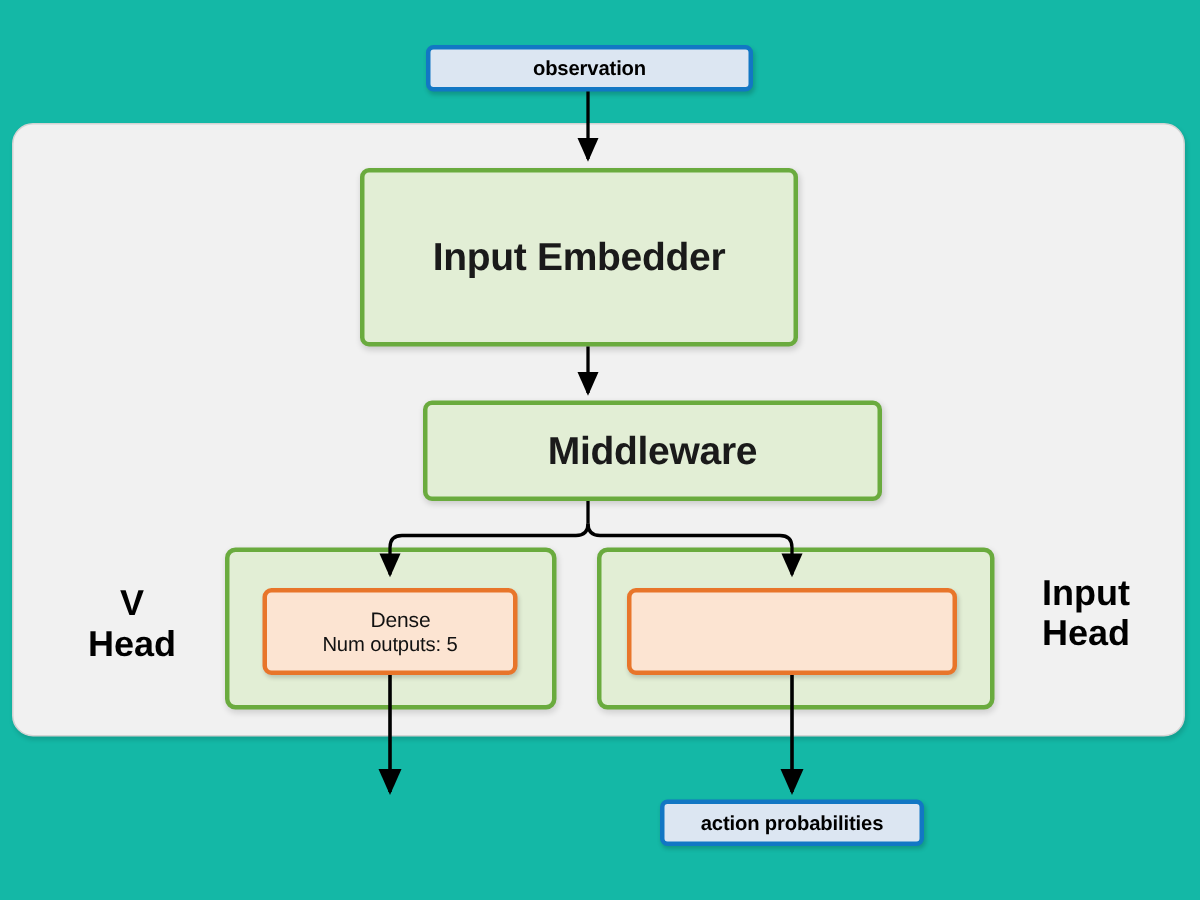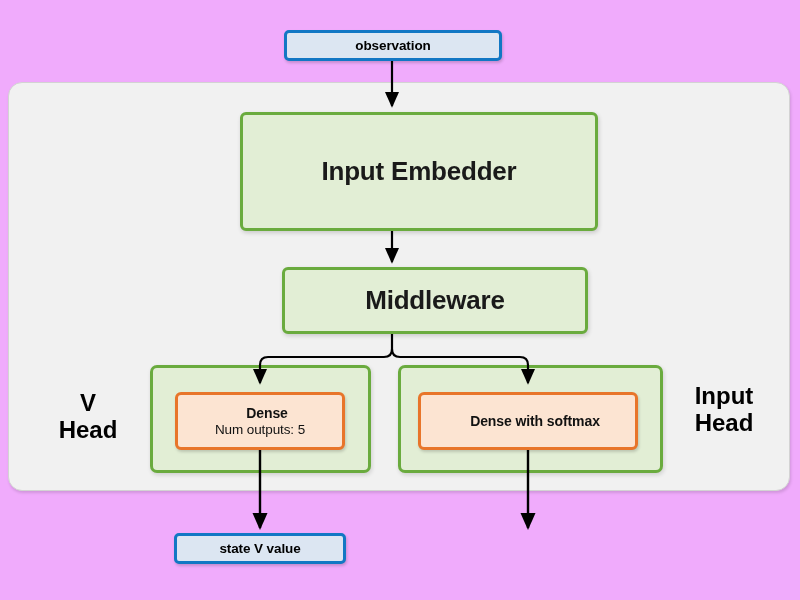--- a/index.html
+++ b/index.html
@@ -9,21 +9,21 @@
     background: #ffffff;
   }
   body {
     font-family: "Liberation Sans", sans-serif;
     -webkit-font-smoothing: antialiased;
   }
   #canvas {
     position: relative;
     width: 800px;
     height: 600px;
-    background: #f0abfc;
+    background: #14b8a6;
     overflow: hidden;
   }
   
   #connectors {
     position: absolute;
     left: 0;
     top: 0;
     width: 800px;
     height: 600px;
     pointer-events: none;
@@ -87,21 +87,21 @@
     border: 3px solid #e8752a;
     background: #fce4d2;
     border-radius: 6px;
     box-shadow: 1px 2px 3px rgba(0,0,0,0.17);
     color: #111111;
     z-index: 4;
     gap: 1px;
   }
   .dense-box .dense-title {
     font-size: 14px;
-    font-weight: bold;
+    font-weight: normal;
     letter-spacing: -0.1px;
     margin-left: 14px;
   }
   .dense-box .dense-sub {
     font-size: 13.5px;
     font-weight: normal;
     letter-spacing: -0.1px;
   }
   
   .head-caption {
@@ -144,21 +144,21 @@
 
     <line x1="260" y1="450" x2="260" y2="528" stroke="#000000" stroke-width="2.4" marker-end="url(#arrowhead)"></line>
 
     <line x1="528" y1="450" x2="528" y2="528" stroke="#000000" stroke-width="2.4" marker-end="url(#arrowhead)"></line>
   </svg>
 
   <div class="node io-box" style="left:284px; top:30px; width:218px; height:31px;">
     <span>observation</span>
   </div>
 
-  <div class="node green-box" style="left:240px; top:112px; width:358px; height:119px;">
+  <div class="node green-box" style="left:240px; top:112px; width:292px; height:119px;">
     <span class="title">Input Embedder</span>
   </div>
 
   <div class="node green-box" style="left:240px; top:267px; width:306px; height:67px;margin-left:42px;">
     <span class="title">Middleware</span>
   </div>
 
   <div class="head-group" style="position:absolute; left:150px; top:365px; width:215px; height:102px;"></div>
 
   <div class="node dense-box" style="left:175px; top:392px; width:170px; height:58px;">
@@ -167,26 +167,25 @@
   </div>
 
   <div class="head-caption" style="left:42px; top:383px; width:92px; height:68px;">
     <span>V</span>
     <span>Head</span>
   </div>
 
   <div class="head-group" style="position:absolute; left:398px; top:365px; width:259px; height:102px;"></div>
 
   <div class="node dense-box" style="left:418px; top:392px; width:220px; height:58px;">
-    <span class="dense-title">Dense with softmax</span>
   </div>
 
   <div class="head-caption" style="left:666px; top:375px; width:116px; height:70px;">
     <span>Input</span>
     <span>Head</span>
   </div>
 
-  <div class="node io-box" style="left:174px; top:533px; width:172px; height:31px;">
-    <span>state V value</span>
+
+  <div class="node io-box" style="left:440px; top:533px; width:176px; height:31px;">
+    <span>action probabilities</span>
   </div>
-
 
 </div>
 
 </body></html>

